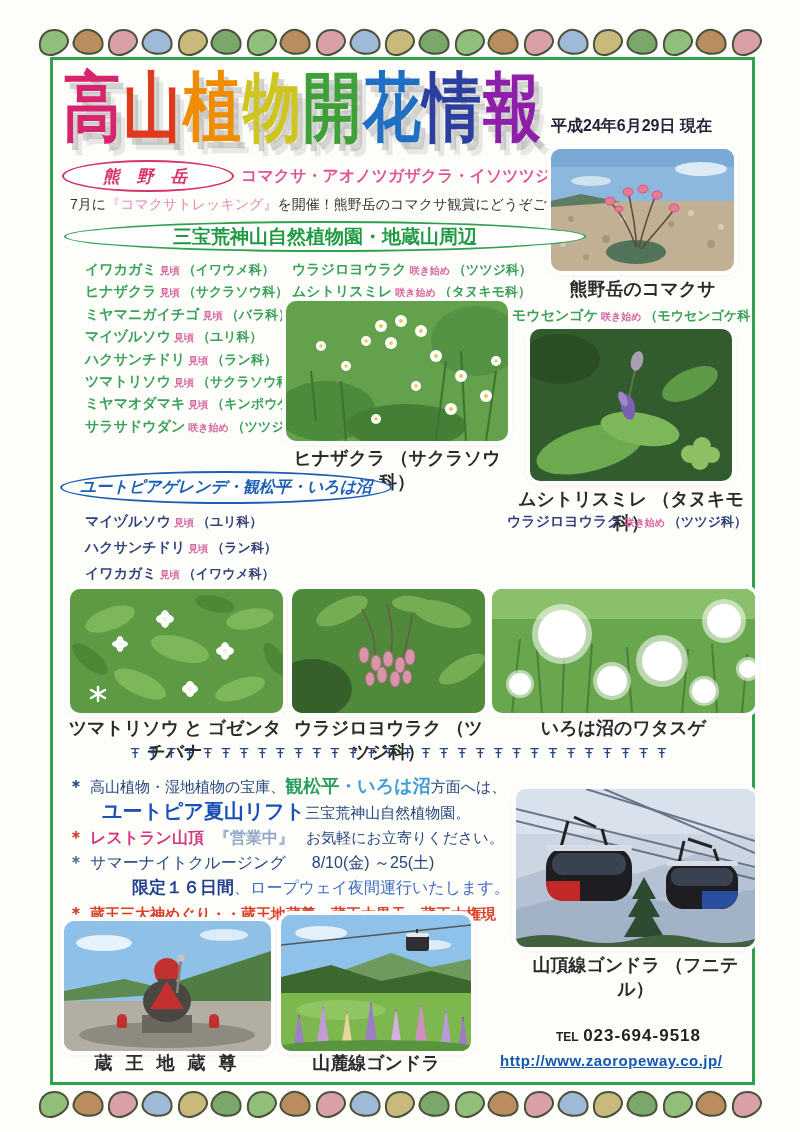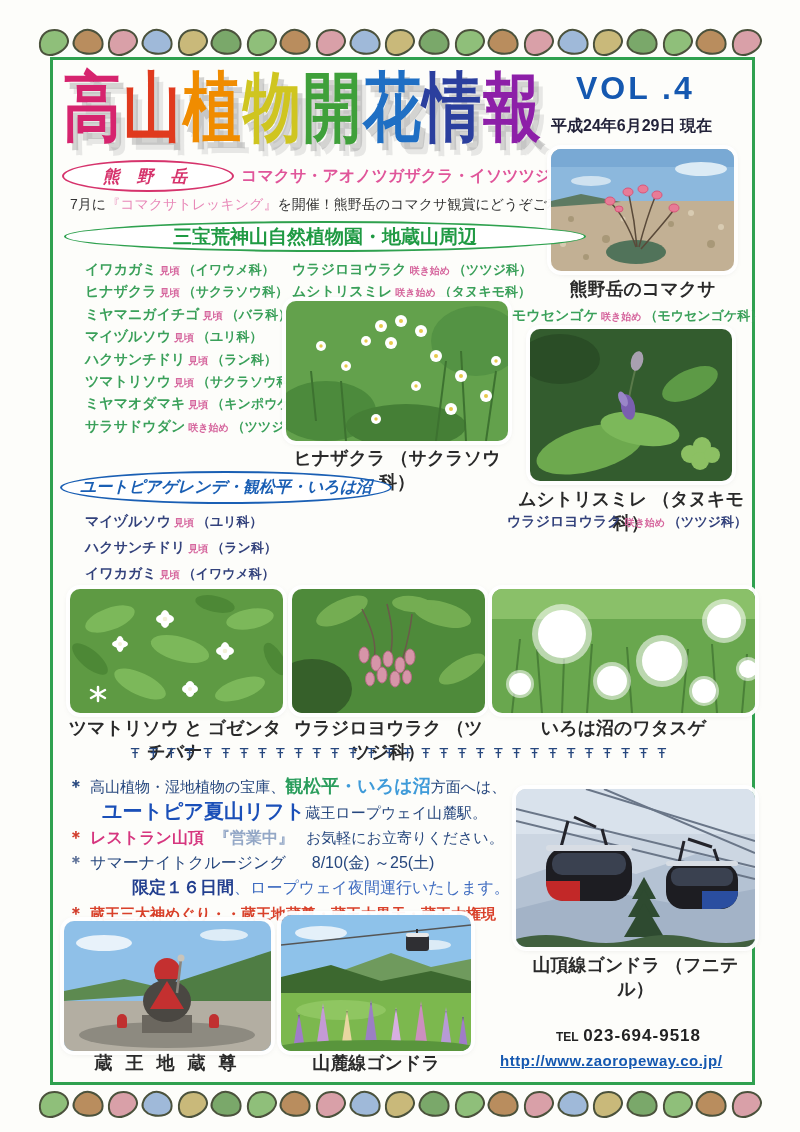--- a/index.html
+++ b/index.html
@@ -145,21 +145,20 @@
   <div class="title">
       <span style="color: rgb(214, 36, 110);">高</span>
       <span style="color: rgb(224, 58, 30);">山</span>
       <span style="color: rgb(240, 140, 0);">植</span>
       <span style="color: rgb(207, 197, 32);">物</span>
       <span style="color: rgb(63, 160, 58);">開</span>
       <span style="color: rgb(31, 111, 196);">花</span>
       <span style="color: rgb(43, 63, 158);">情</span>
       <span style="color: rgb(141, 31, 168);">報</span>
     </div>
-  <div class="vol">VOL .4</div>
   <div class="hdr-date">平成24年6月29日 現在</div>
 
   <div class="oval" id="kumano-oval">
     <span>熊 野 岳</span>
   </div>
   <div class="kumano-flowers">
     <span>コマクサ・アオノツガザクラ・イソツツジ</span>
     <span class="sts">咲き始め</span>
   </div>
   <div class="event-line">
@@ -427,21 +426,21 @@
   <div class="caption" id="cap-watasuge">いろは沼のワタスゲ</div>
 
   <div class="pylon-row">ŦŦŦŦŦŦŦŦŦŦŦŦŦŦŦŦŦŦŦŦŦŦŦŦŦŦŦŦŦŦ</div>
 
   <div class="notices">
     <div class="nrow n1a">
       <span class="star blue">＊</span>
       <span><span>高山植物・湿地植物の宝庫、</span><span class="hl-green">観松平</span><span class="hl-blue">・</span><span class="hl-blue">いろは沼</span><span>方面へは、</span></span>
     </div>
     <div class="n1b">
-      <span class="lift">ユートピア夏山リフト</span><span>蔵王ロープウェイ山麓駅。</span>
+      <span class="lift">ユートピア夏山リフト</span><span>三宝荒神山自然植物園。</span>
     </div>
     <div class="nrow n2">
       <span class="star red">＊</span>
       <span><span class="rest">レストラン山頂</span><span class="open">『営業中』</span><span>お気軽にお立寄りください。</span></span>
     </div>
     <div class="nrow n3">
       <span class="star gray">＊</span>
       <span><span>サマーナイトクルージング</span><span class="dates">8/10(金) ～25(土)</span></span>
     </div>
     <div class="n3b">

